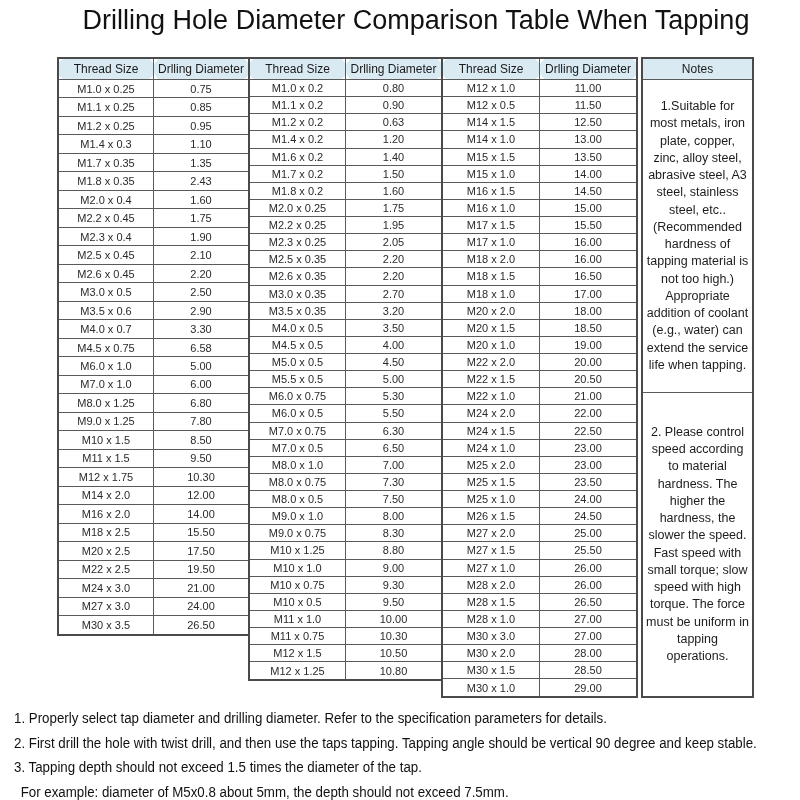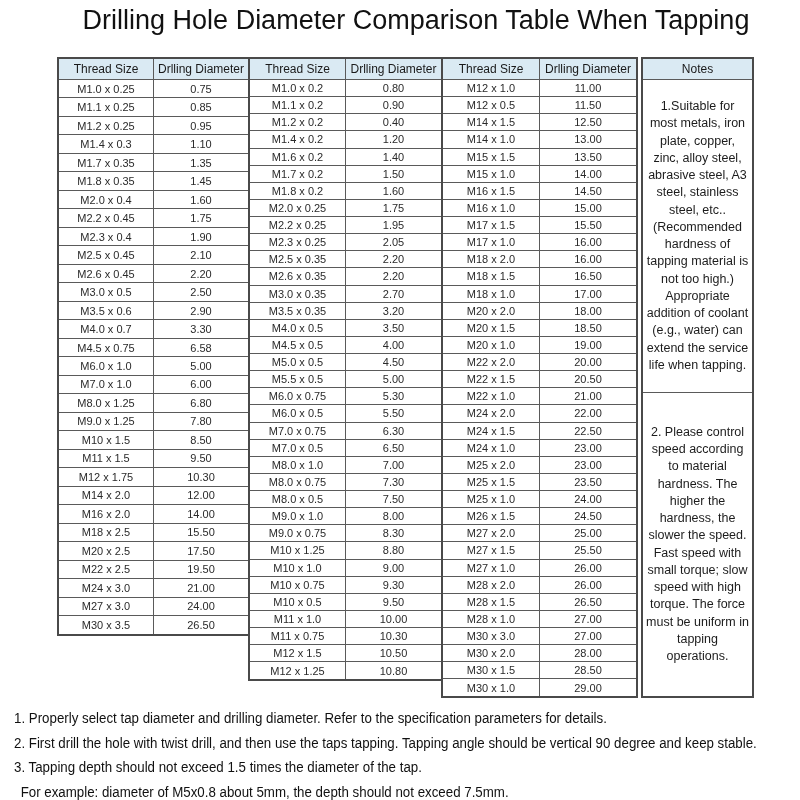--- a/index.html
+++ b/index.html
@@ -36,20 +36,21 @@
     padding: 0;
     overflow: hidden;
     white-space: nowrap;
   }
   table.pair th {
     background: #daeaf3;
     font-weight: normal;
     font-size: 12px;
     color: #1a1a1a;
     height: 20px;
+    border-radius: 9px;
   }
   table.pair td {
     font-size: 11px;
     color: #2a2a2a;
   }
   .t1 { width: 193px; height: 579px; }
   .t2 { width: 195px; height: 624px; margin-left: -2px; }
   .t3 { width: 197px; height: 641px; margin-left: -2px; }
 
   .notes-col {
@@ -117,21 +118,21 @@
           <tr>
             <td>M1.4 x 0.3</td>
             <td>1.10</td>
           </tr>
           <tr>
             <td>M1.7 x 0.35</td>
             <td>1.35</td>
           </tr>
           <tr>
             <td>M1.8 x 0.35</td>
-            <td>1.45</td>
+            <td>2.43</td>
           </tr>
           <tr>
             <td>M2.0 x 0.4</td>
             <td>1.60</td>
           </tr>
           <tr>
             <td>M2.2 x 0.45</td>
             <td>1.75</td>
           </tr>
           <tr>
@@ -236,21 +237,21 @@
           <tr>
             <td>M1.0 x 0.2</td>
             <td>0.80</td>
           </tr>
           <tr>
             <td>M1.1 x 0.2</td>
             <td>0.90</td>
           </tr>
           <tr>
             <td>M1.2 x 0.2</td>
-            <td>0.40</td>
+            <td>0.63</td>
           </tr>
           <tr>
             <td>M1.4 x 0.2</td>
             <td>1.20</td>
           </tr>
           <tr>
             <td>M1.6 x 0.2</td>
             <td>1.40</td>
           </tr>
           <tr>

